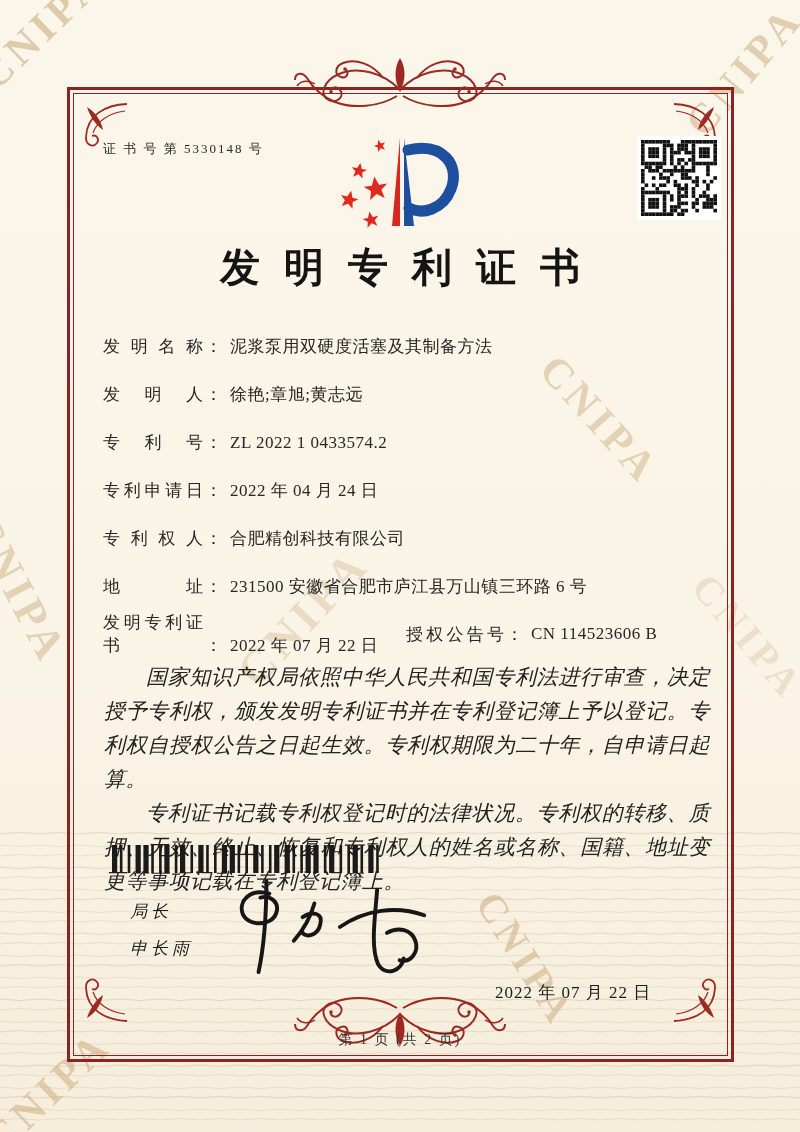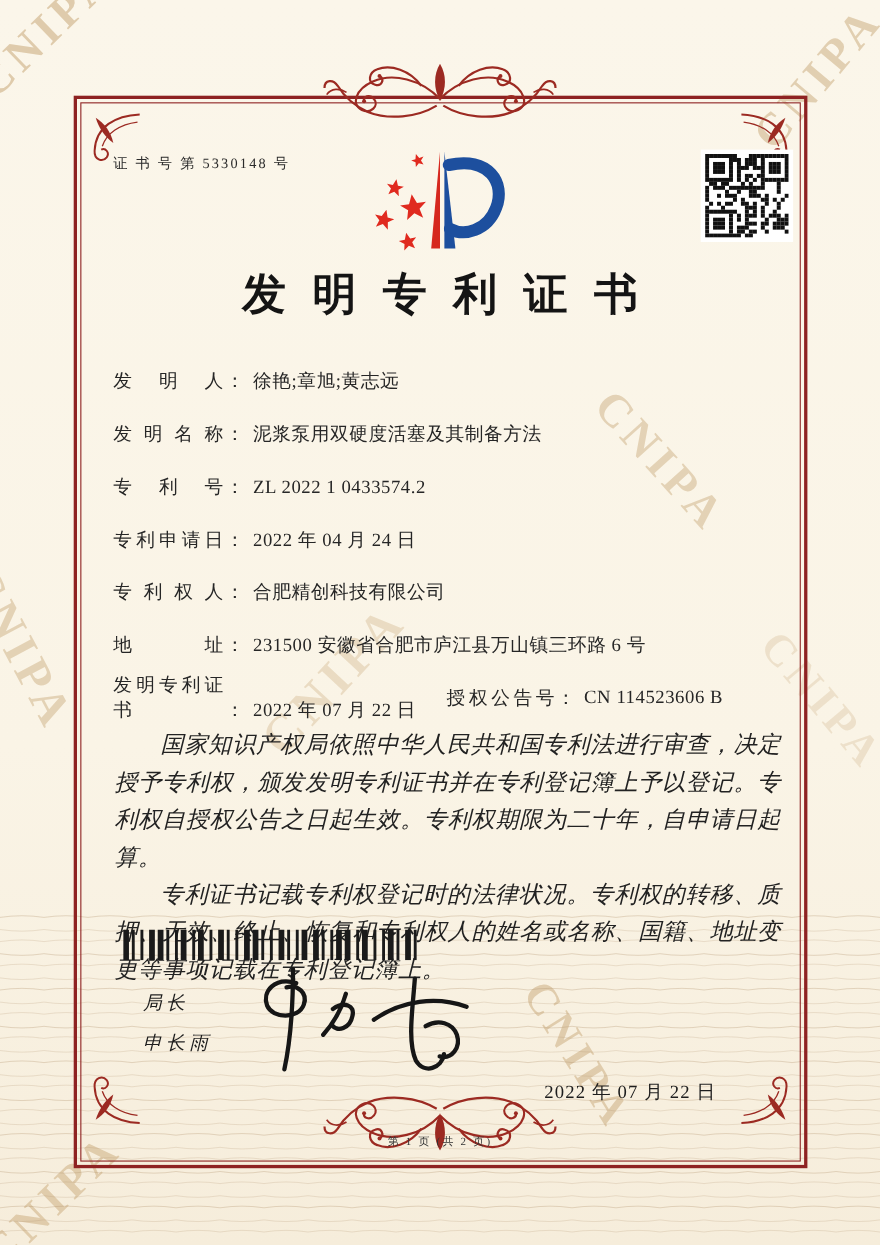--- a/index.html
+++ b/index.html
@@ -47,21 +47,21 @@
   #paras { position:absolute; left:104px; top:660px; width:606px; }
   #paras p {
     font-size:21px; line-height:34px; text-indent:2em; text-align:justify;
     font-style:italic; color:#222; letter-spacing:0.5px;
   }
   #barcode { position:absolute; left:112px; top:845px; }
   .signer { position:absolute; left:114px; top:900px; font-size:17px; font-style:italic; color:#1d1d1d;margin-left:16px; }
   .signer div { letter-spacing:4px; margin-bottom:14px; }
   .signature { position:absolute; left:228px; top:878px; width:212px; height:98px; }
   .issue-date { position:absolute; left:468px; top:981px; width:210px; text-align:center; font-size:17px; letter-spacing:1px; color:#1d1d1d; }
-  .page-info { position:absolute; top:1031px; width:100%; text-align:center; font-size:10px; letter-spacing:2px; color:#333; }
+  .page-info { position:absolute; top:1031px; width:100%; text-align:center; font-size:14px; letter-spacing:2px; color:#333; }
   .cont-box {
     position:absolute; top:1132px; left:50%; transform:translateX(-50%);
     background:#fffefb; border:1px solid #eae1cf; padding:8px 26px;
     font-size:20px; font-style:italic; letter-spacing:4px; color:#222;
   }
 </style>
 </head>
 <body>
 
 <div class="page">
@@ -414,24 +414,24 @@
         <rect x="28.952380952380953" y="72.38095238095238" width="3.619047619047619" height="3.619047619047619" fill="#111"></rect>
         <rect x="36.19047619047619" y="72.38095238095238" width="3.619047619047619" height="3.619047619047619" fill="#111"></rect>
         <rect x="39.80952380952381" y="72.38095238095238" width="3.619047619047619" height="3.619047619047619" fill="#111"></rect>
       </svg>
   </div>
 
   <div class="title">发明专利证书</div>
 
   <div id="fields">
       <div class="field-row">
+        <span><span class="flabel">发明名称</span><span class="fcolon">：</span><span class="fvalue">泥浆泵用双硬度活塞及其制备方法</span></span>
+      </div>
+      <div class="field-row">
         <span><span class="flabel">发明人</span><span class="fcolon">：</span><span class="fvalue">徐艳;章旭;黄志远</span></span>
-      </div>
-      <div class="field-row">
-        <span><span class="flabel">发明名称</span><span class="fcolon">：</span><span class="fvalue">泥浆泵用双硬度活塞及其制备方法</span></span>
       </div>
       <div class="field-row">
         <span><span class="flabel">专利号</span><span class="fcolon">：</span><span class="fvalue">ZL 2022 1 0433574.2</span></span>
       </div>
       <div class="field-row">
         <span><span class="flabel">专利申请日</span><span class="fcolon">：</span><span class="fvalue">2022 年 04 月 24 日</span></span>
       </div>
       <div class="field-row">
         <span><span class="flabel">专利权人</span><span class="fcolon">：</span><span class="fvalue">合肥精创科技有限公司</span></span>
       </div>

